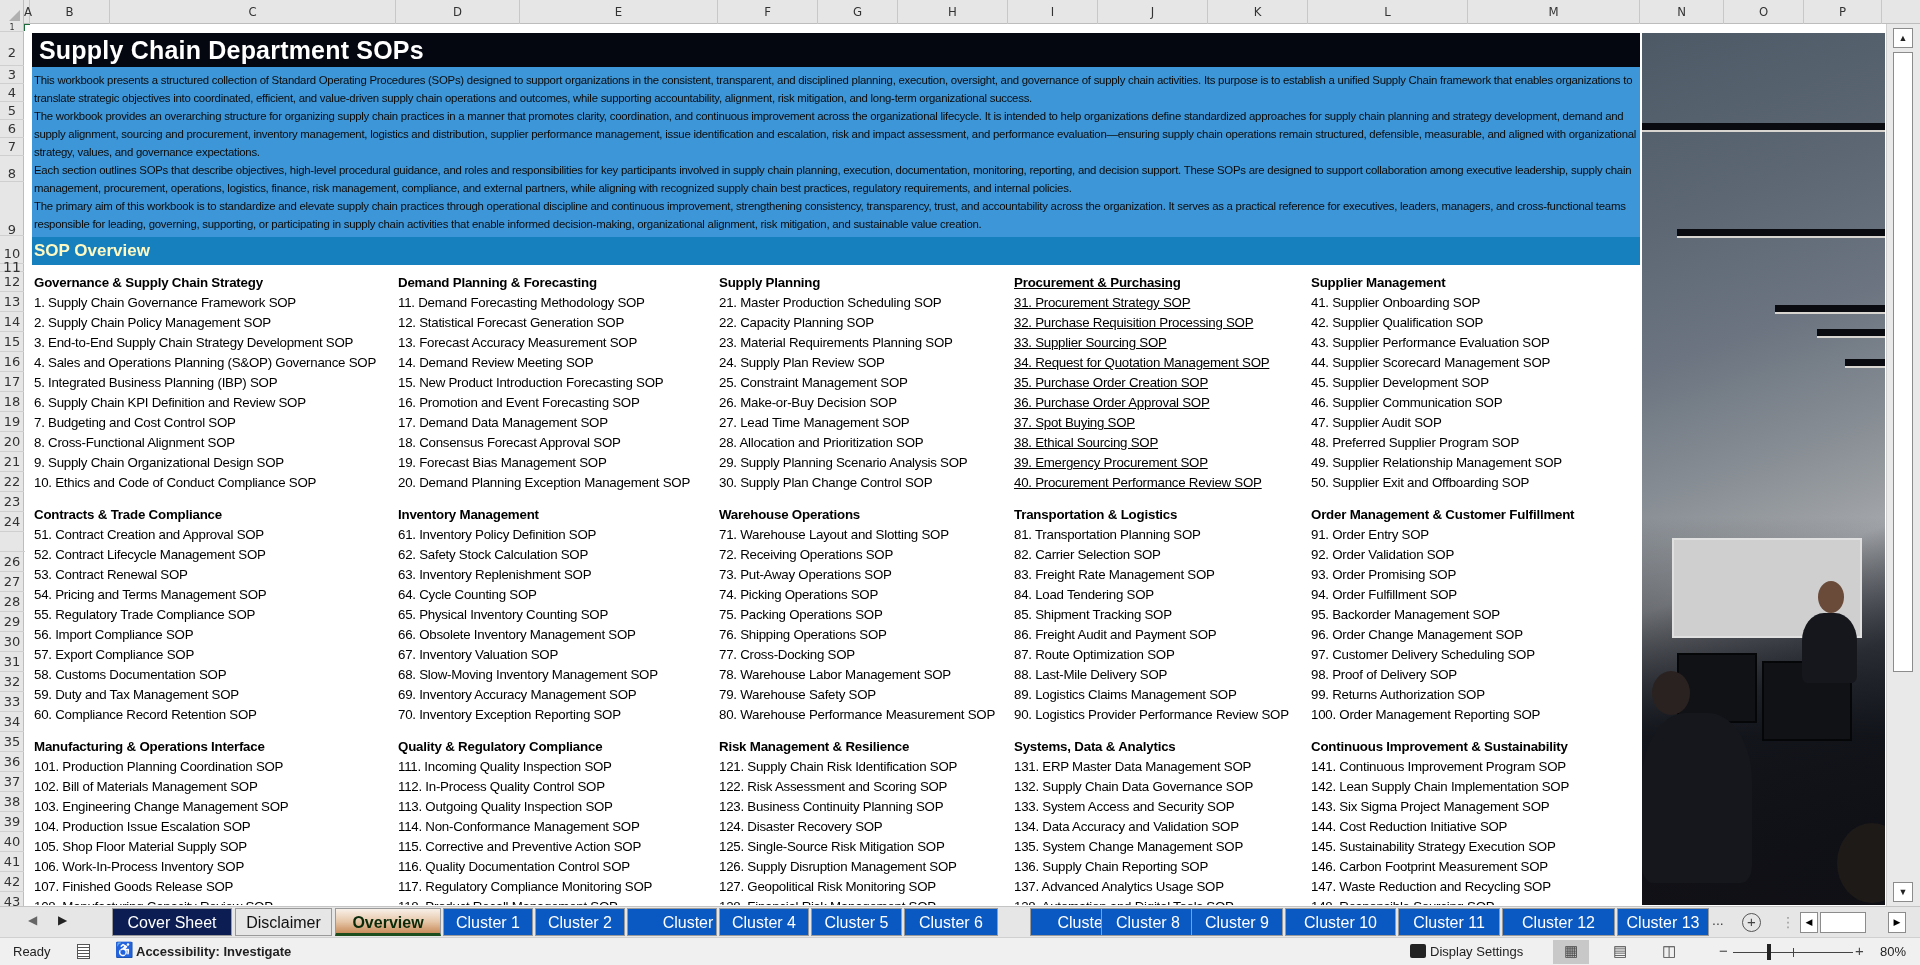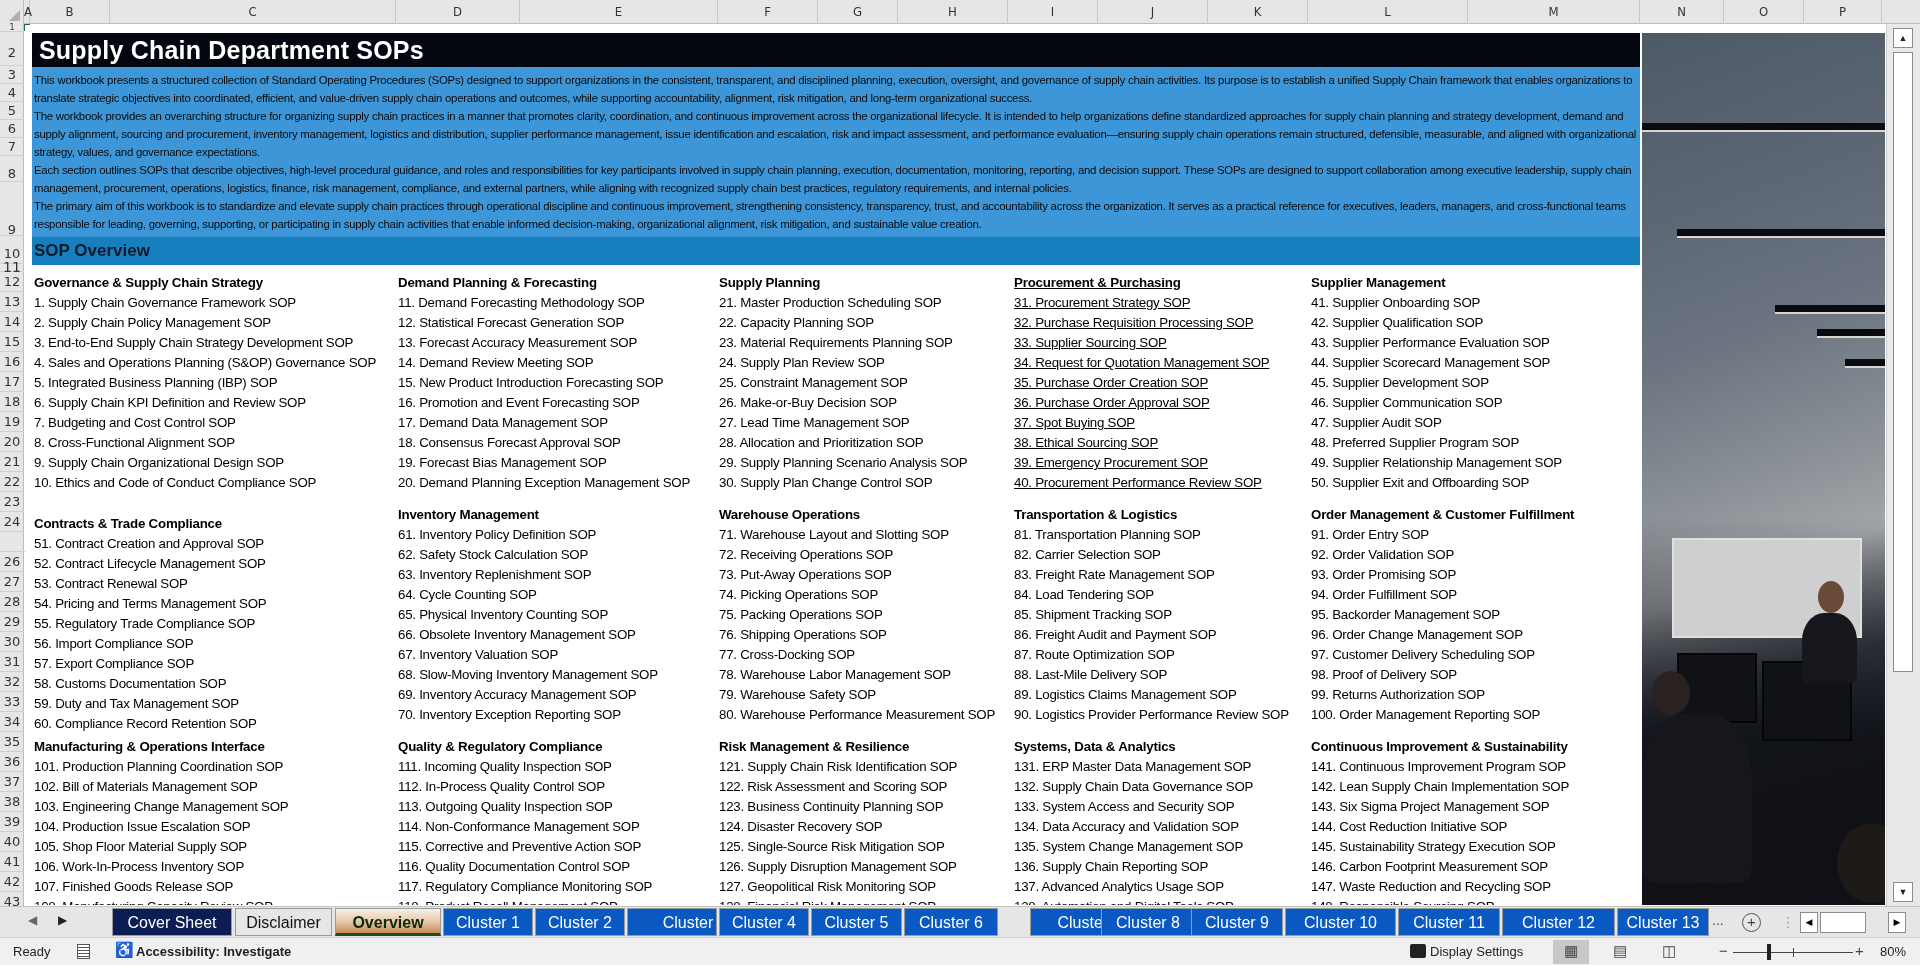--- a/index.html
+++ b/index.html
@@ -13,21 +13,21 @@
 
   
   .row-headers { position: absolute; left: 0; top: 24px; width: 24px; height: 882px; background: #e6e6e6; border-right: 1px solid #bdbdbd; }
   .row-h { position: absolute; left: 0; width: 24px; text-align: center; font-size: 13px; color: #333; border-bottom: 1px solid #cfcfcf; font-family: "DejaVu Sans", sans-serif; }
 
   
   .sheet { position: absolute; left: 25px; top: 25px; width: 1860px; height: 880px; background: #fff; overflow: hidden; }
   .title-band { position: absolute; left: 7px; top: 8px; width: 1608px; height: 34px; background: #040710; color: #fff; font-size: 25px; font-weight: bold; line-height: 34px; padding-left: 7px; font-family: "Liberation Sans Narrow", "Liberation Sans", sans-serif; letter-spacing: 0.2px; }
   .intro-band { position: absolute; left: 7px; top: 42px; width: 1608px; height: 190px; background: #3d96d8; color: #0b0b0b; font-size: 11.4px; line-height: 18px; padding: 4px 0 0 2px; font-family: "Liberation Sans Narrow", "Liberation Sans", sans-serif; }
   .intro-band p { white-space: normal; letter-spacing: -0.25px; }
-  .ov-band { position: absolute; left: 7px; top: 212px; width: 1608px; height: 28px; background: #1680bf; color: #0f172a; font-size: 17px; font-weight: bold; line-height: 28px; padding-left: 2px; }
+  .ov-band { position: absolute; left: 7px; top: 212px; width: 1608px; height: 28px; background: #1680bf; color: #fef9c3; font-size: 17px; font-weight: bold; line-height: 28px; padding-left: 2px; }
 
   .sections { position: absolute; left: 9px; top: 248px; width: 1606px; }
   .sec-block { position: absolute; }
   .sec-title { font-size: 13.3px; font-weight: bold; color: #000; height: 20px; line-height: 20px; white-space: nowrap; letter-spacing: -0.2px; }
   .sec-item { font-size: 13.3px; color: #000; height: 20px; line-height: 20px; white-space: nowrap; letter-spacing: -0.25px; }
 
   .photo { position: absolute; left: 1617px; top: 8px; width: 243px; height: 880px; overflow: hidden;
     background:
       linear-gradient(180deg, rgba(0,0,0,0) 0%, rgba(0,0,0,0) 55%, rgba(10,12,18,0.85) 80%, rgba(15,15,20,0.95) 100%),
       linear-gradient(160deg, #4d5a66 0%, #5d6774 20%, #6b7480 35%, #8a9096 50%, #a3a6aa 60%, #4a4e56 72%, #1c1f26 100%); }
@@ -220,21 +220,21 @@
         <div class="sec-item">42. Supplier Qualification SOP</div>
         <div class="sec-item">43. Supplier Performance Evaluation SOP</div>
         <div class="sec-item">44. Supplier Scorecard Management SOP</div>
         <div class="sec-item">45. Supplier Development SOP</div>
         <div class="sec-item">46. Supplier Communication SOP</div>
         <div class="sec-item">47. Supplier Audit SOP</div>
         <div class="sec-item">48. Preferred Supplier Program SOP</div>
         <div class="sec-item">49. Supplier Relationship Management SOP</div>
         <div class="sec-item">50. Supplier Exit and Offboarding SOP</div>
       </div>
-      <div class="sec-block" style="left: 0px; top: 241px;">
+      <div class="sec-block" style="left: 0px; top: 232px;">
         <div class="sec-title">Contracts &amp; Trade Compliance</div>
         <div class="sec-item">51. Contract Creation and Approval SOP</div>
         <div class="sec-item">52. Contract Lifecycle Management SOP</div>
         <div class="sec-item">53. Contract Renewal SOP</div>
         <div class="sec-item">54. Pricing and Terms Management SOP</div>
         <div class="sec-item">55. Regulatory Trade Compliance SOP</div>
         <div class="sec-item">56. Import Compliance SOP</div>
         <div class="sec-item">57. Export Compliance SOP</div>
         <div class="sec-item">58. Customs Documentation SOP</div>
         <div class="sec-item">59. Duty and Tax Management SOP</div>

